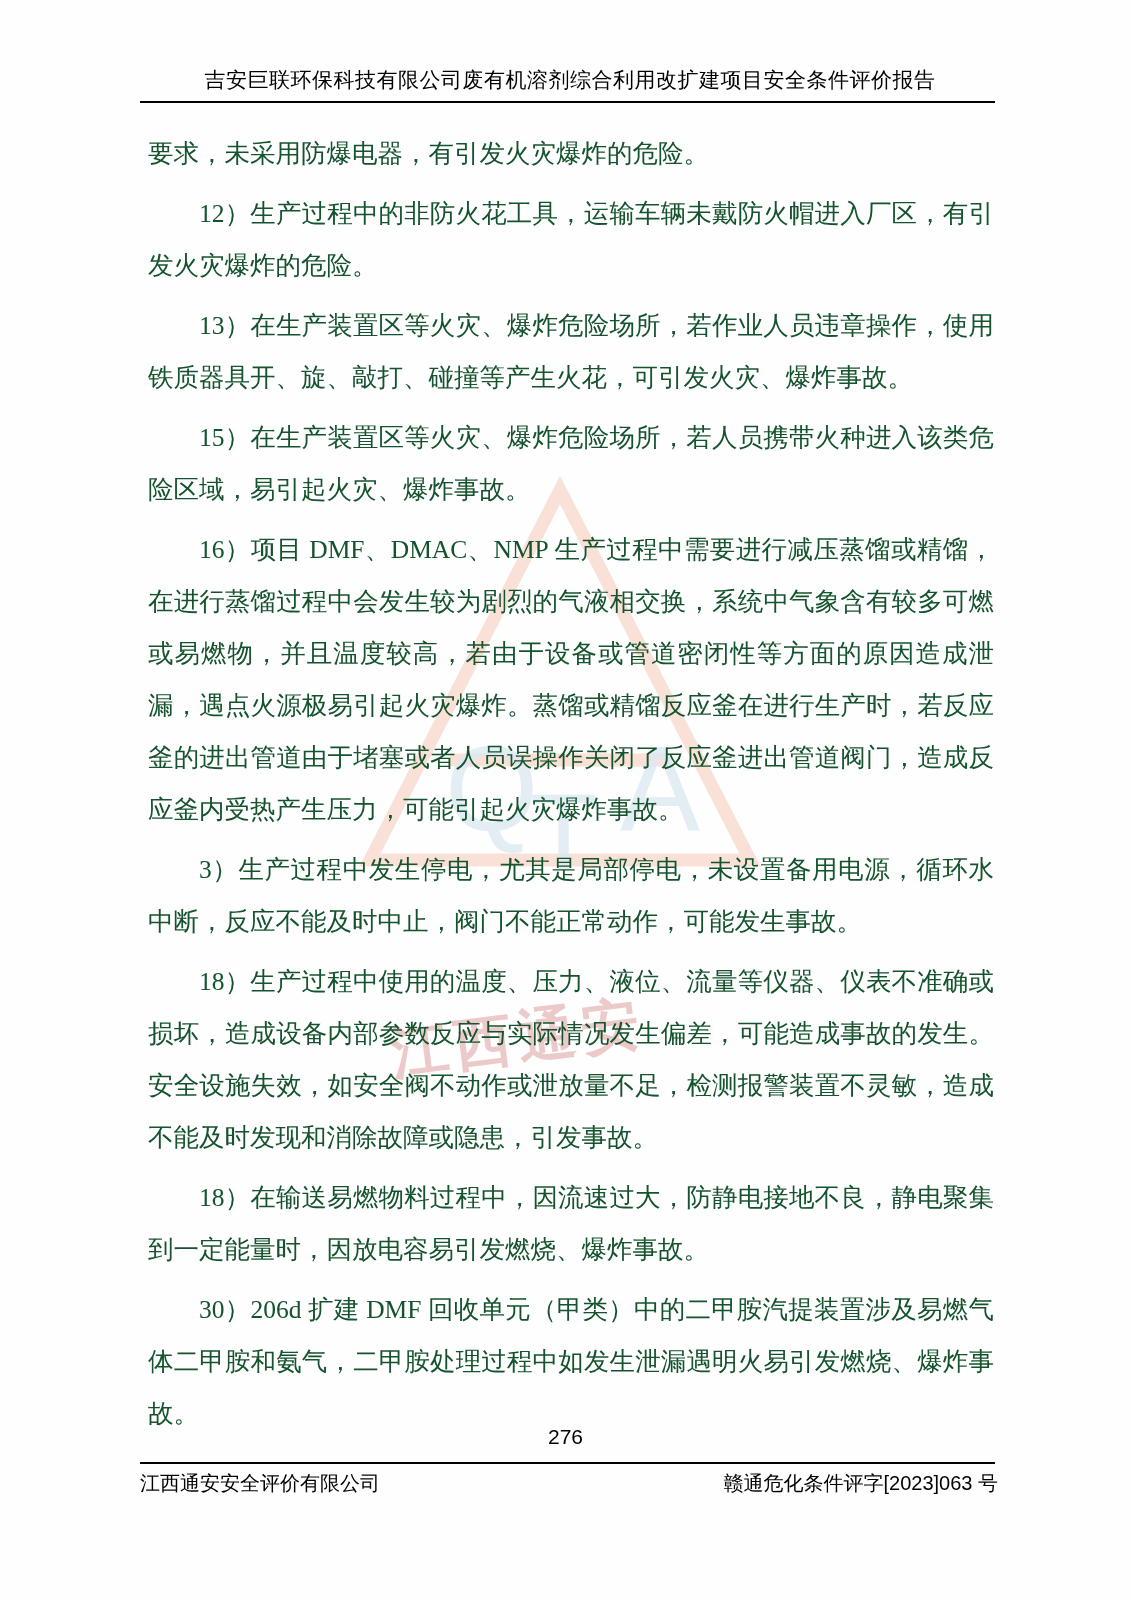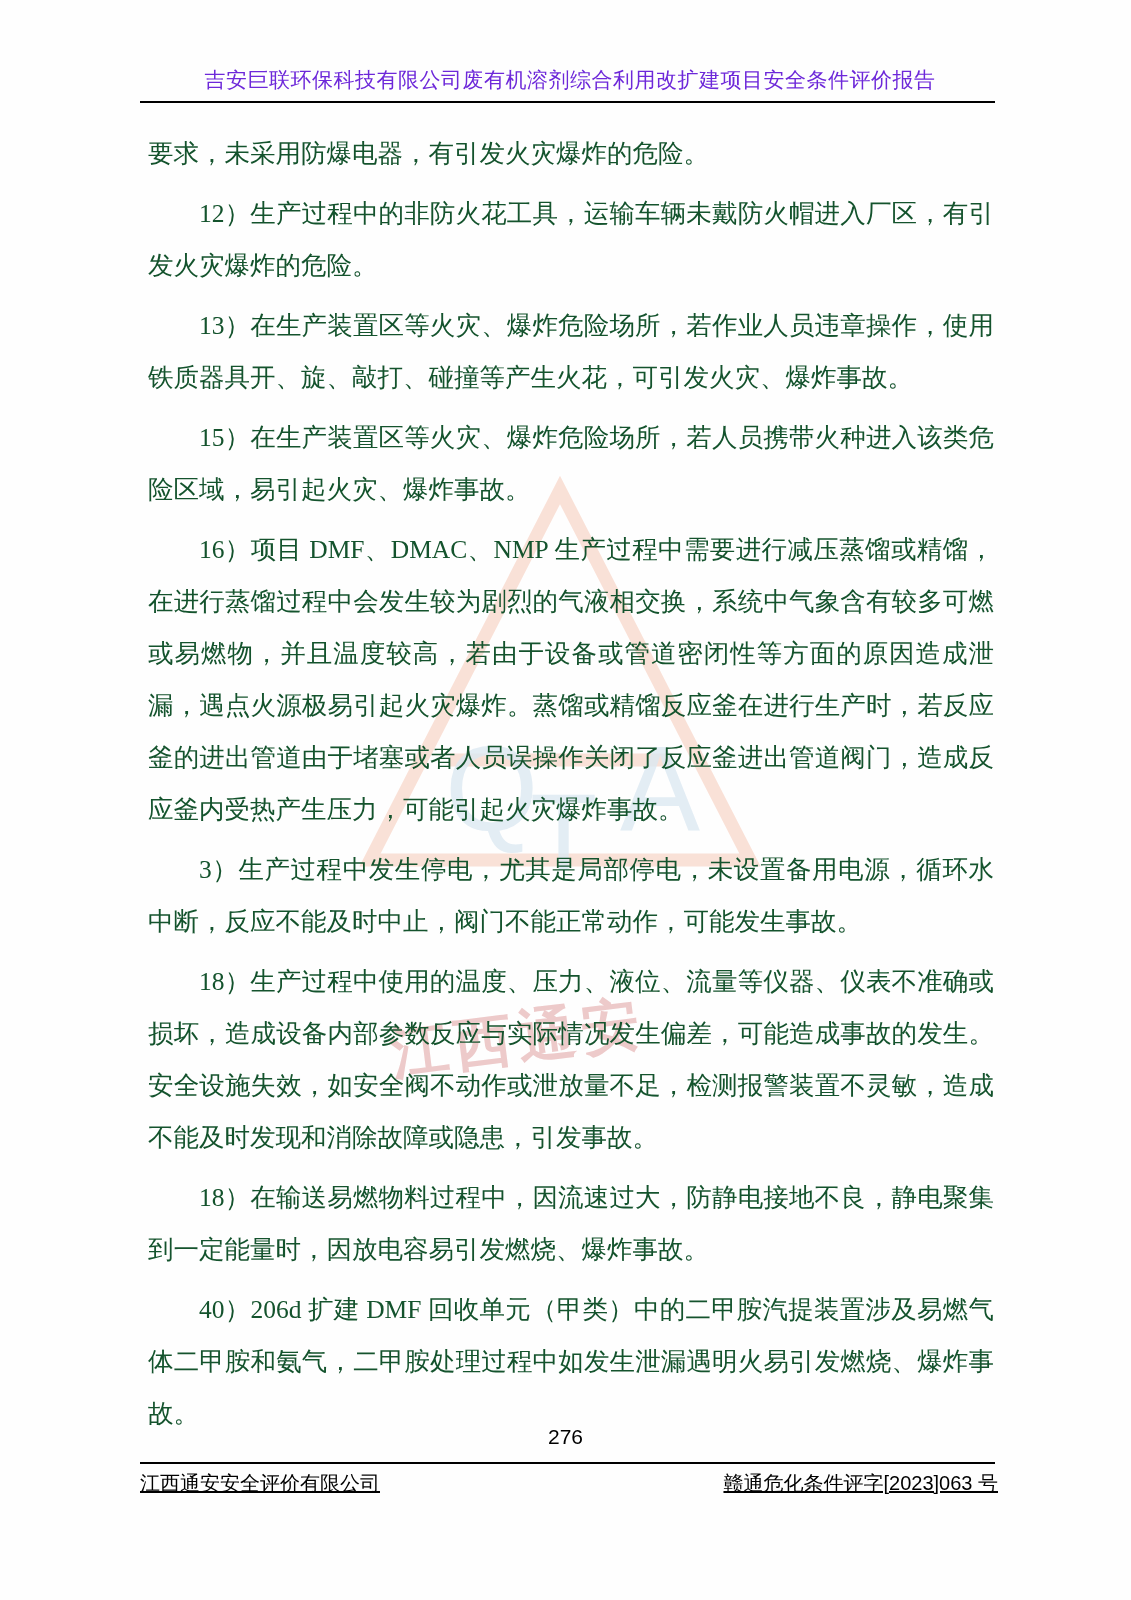--- a/index.html
+++ b/index.html
@@ -63,21 +63,21 @@
     left: 140px;
     top: 66px;
     width: 860px;
     text-align: center;
     z-index: 2;
   }
   .header-title {
     font-size: 21px;
     font-family: Liberation Sans, sans-serif;
     letter-spacing: 0.5px;
-    color: #6d28d9;
+    color: #000000;
     white-space: nowrap;
   }
   .header-rule {
     position: absolute;
     left: 140px;
     top: 101px;
     width: 855px;
     border-top: 2px solid #000;
     z-index: 2;
   }
@@ -123,21 +123,20 @@
     position: absolute;
     left: 140px;
     top: 1470px;
     width: 858px;
     display: flex;
     justify-content: space-between;
     align-items: center;
     font-size: 20px;
     font-family: "Liberation Sans", "DejaVu Sans", sans-serif;
     z-index: 2;
-    text-decoration: underline;
   }
   .footer-left, .footer-right { white-space: nowrap; }
 </style>
 </head>
 <body>
 
 <div class="page">
 
   <div class="watermark">
     <div class="wm-a">
@@ -161,21 +160,21 @@
 
   <div class="content">
     <p class="para">要求，未采用防爆电器，有引发火灾爆炸的危险。</p>
     <p class="para indent">12）生产过程中的非防火花工具，运输车辆未戴防火帽进入厂区，有引发火灾爆炸的危险。</p>
     <p class="para indent">13）在生产装置区等火灾、爆炸危险场所，若作业人员违章操作，使用铁质器具开、旋、敲打、碰撞等产生火花，可引发火灾、爆炸事故。</p>
     <p class="para indent">15）在生产装置区等火灾、爆炸危险场所，若人员携带火种进入该类危险区域，易引起火灾、爆炸事故。</p>
     <p class="para indent">16）项目 DMF、DMAC、NMP 生产过程中需要进行减压蒸馏或精馏，在进行蒸馏过程中会发生较为剧烈的气液相交换，系统中气象含有较多可燃或易燃物，并且温度较高，若由于设备或管道密闭性等方面的原因造成泄漏，遇点火源极易引起火灾爆炸。蒸馏或精馏反应釜在进行生产时，若反应釜的进出管道由于堵塞或者人员误操作关闭了反应釜进出管道阀门，造成反应釜内受热产生压力，可能引起火灾爆炸事故。</p>
     <p class="para indent">3）生产过程中发生停电，尤其是局部停电，未设置备用电源，循环水中断，反应不能及时中止，阀门不能正常动作，可能发生事故。</p>
     <p class="para indent">18）生产过程中使用的温度、压力、液位、流量等仪器、仪表不准确或损坏，造成设备内部参数反应与实际情况发生偏差，可能造成事故的发生。安全设施失效，如安全阀不动作或泄放量不足，检测报警装置不灵敏，造成不能及时发现和消除故障或隐患，引发事故。</p>
     <p class="para indent">18）在输送易燃物料过程中，因流速过大，防静电接地不良，静电聚集到一定能量时，因放电容易引发燃烧、爆炸事故。</p>
-    <p class="para indent">40）206d 扩建 DMF 回收单元（甲类）中的二甲胺汽提装置涉及易燃气体二甲胺和氨气，二甲胺处理过程中如发生泄漏遇明火易引发燃烧、爆炸事故。</p>
+    <p class="para indent">30）206d 扩建 DMF 回收单元（甲类）中的二甲胺汽提装置涉及易燃气体二甲胺和氨气，二甲胺处理过程中如发生泄漏遇明火易引发燃烧、爆炸事故。</p>
   </div>
 
   <div class="page-number">276</div>
   <div class="footer-rule"></div>
   <div class="footer">
     <div class="footer-left">江西通安安全评价有限公司</div>
     <div class="footer-right">赣通危化条件评字[2023]063 号</div>
   </div>
 
 </div>

